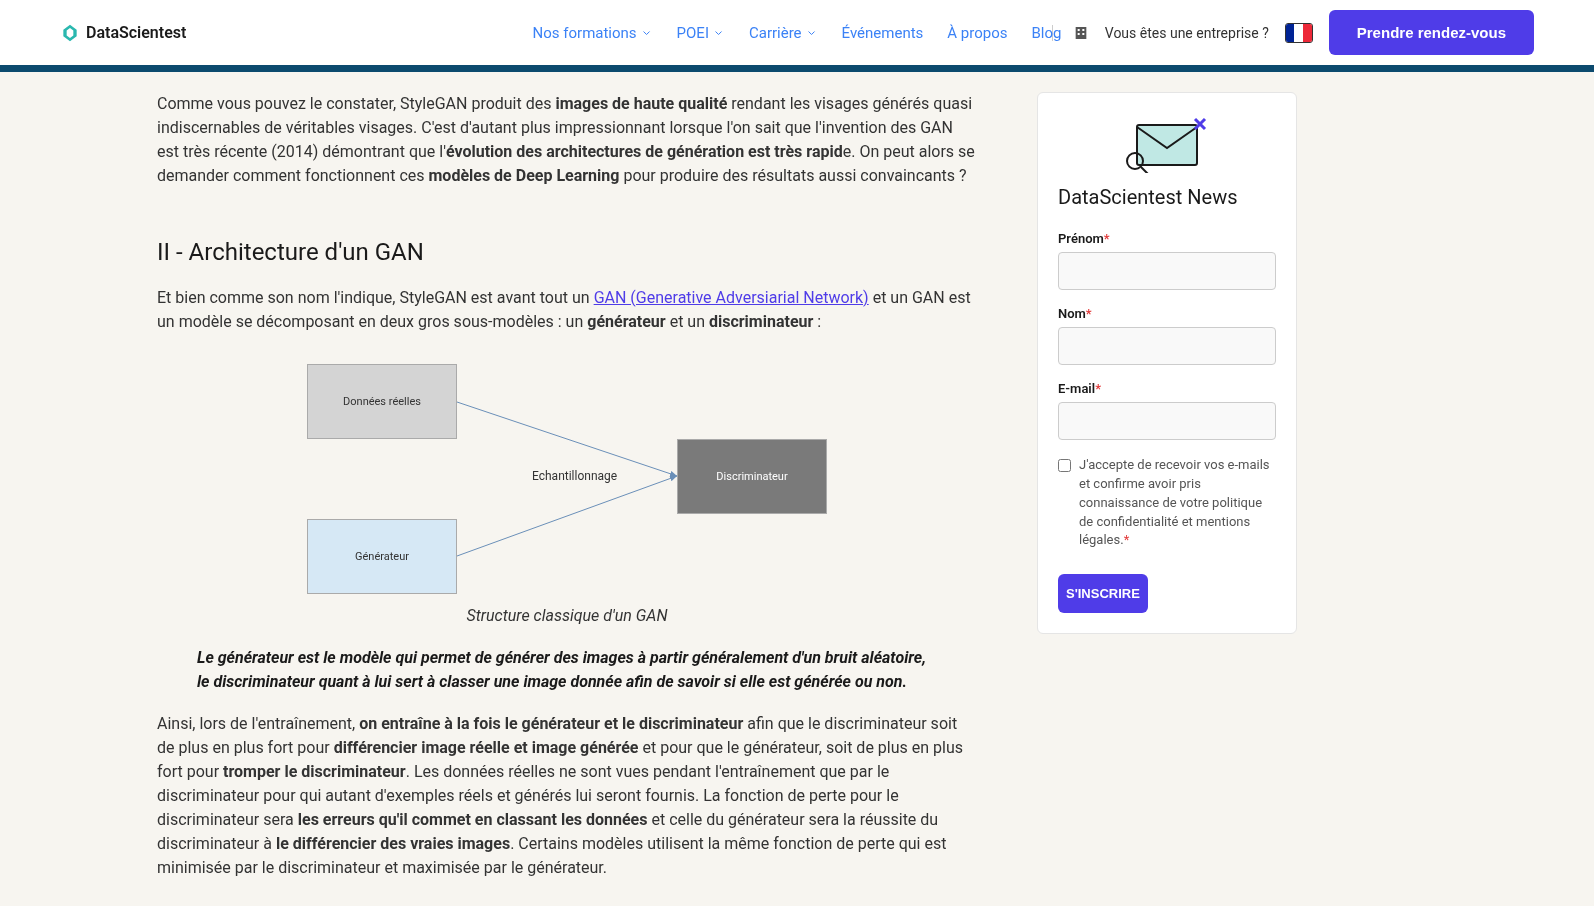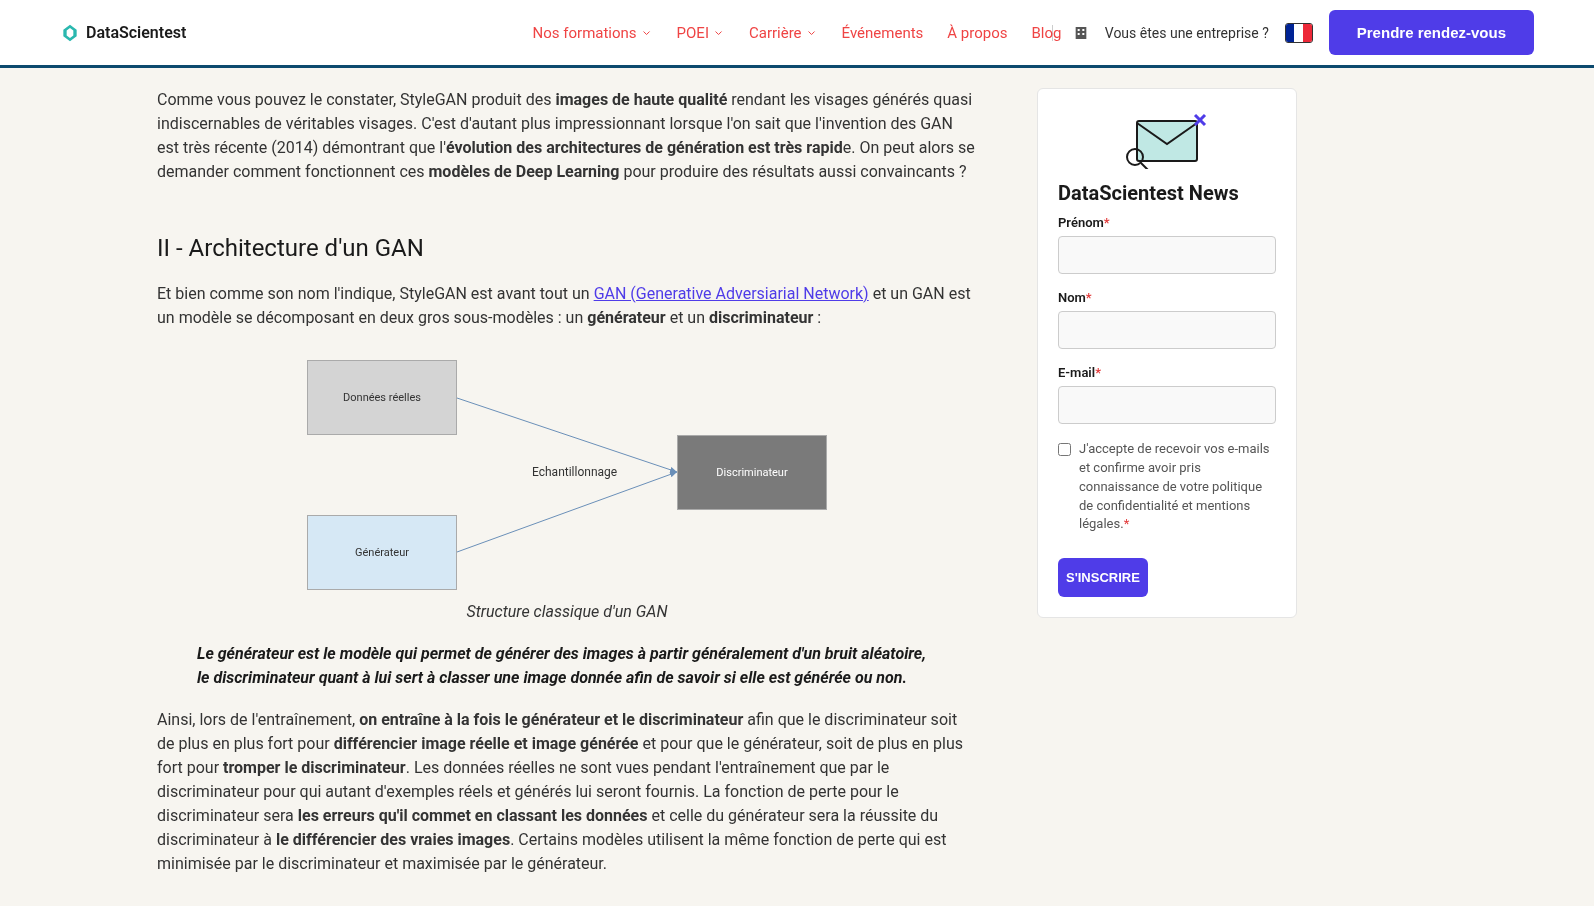--- a/index.html
+++ b/index.html
@@ -7,21 +7,21 @@
       font-family: -apple-system, BlinkMacSystemFont, 'Segoe UI', Roboto, Arial, sans-serif;
       background: #f7f5f0;
       color: #1a1a1a;
     }
     .header {
       background: #fff;
       display: flex;
       align-items: center;
       justify-content: space-between;
       padding: 10px 60px;
-      border-bottom: 3px solid #0c4a6e;
+      border-bottom: 7px solid #0c4a6e;
       position: relative;
     }
     .logo {
       display: flex;
       align-items: center;
       gap: 6px;
       font-weight: 600;
       font-size: 16px;
       color: #1a1a1a;
     }
@@ -36,21 +36,21 @@
       gap: 24px;
       position: absolute;
       left: 50%;
       transform: translateX(-50%);
     }
     .nav-item {
       display: flex;
       align-items: center;
       gap: 4px;
       font-size: 15px;
-      color: #ef4444;
+      color: #3b82f6;
       cursor: pointer;
       white-space: nowrap;
     }
     .chevron {
       width: 12px;
       height: 12px;
     }
     .header-right {
       display: flex;
       align-items: center;
@@ -196,22 +196,22 @@
       padding: 20px;
     }
     .envelope-icon {
       display: block;
       margin: 0 auto 12px auto;
       width: 100px;
       height: 60px;
     }
     .news-title {
       font-size: 20px;
-      font-weight: 700;
-      margin-bottom: 10px;
+      font-weight: 400;
+      margin-bottom: 22px;
       color: #1a1a1a;
     }
     .news-desc {
       font-size: 13px;
       line-height: 1.5;
       color: #555;
       margin-bottom: 20px;
     }
     .form-group { margin-bottom: 16px; }
     .form-label {

